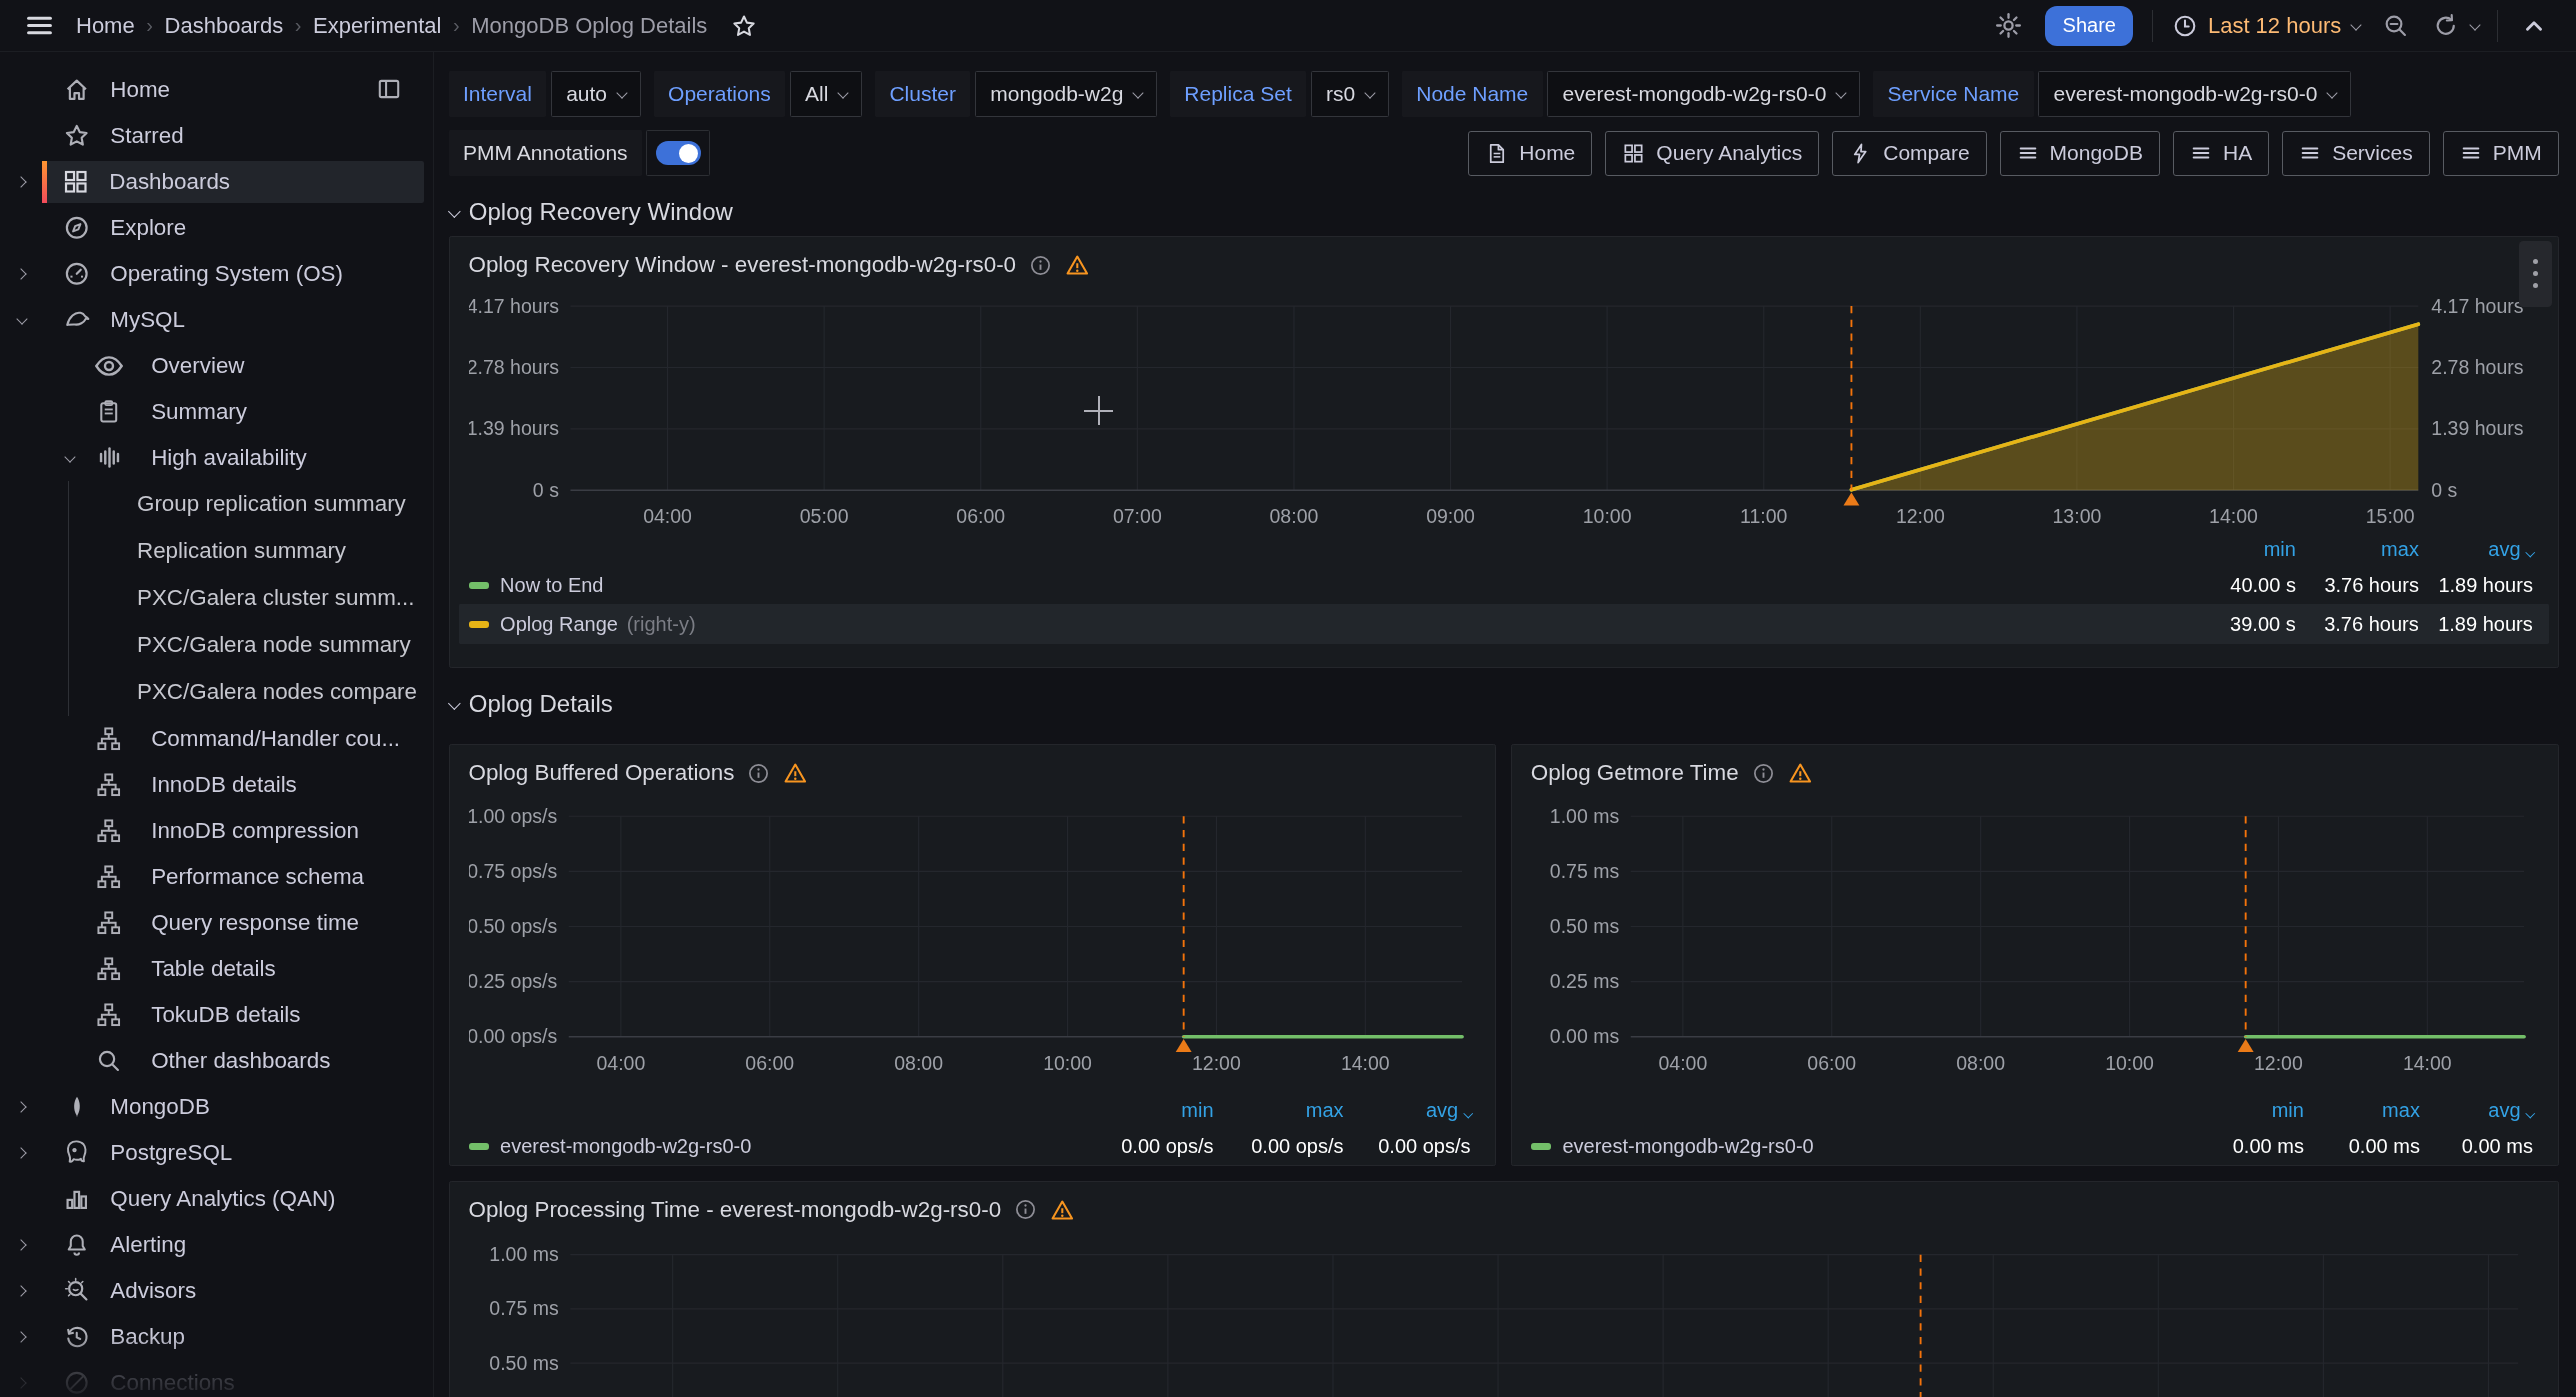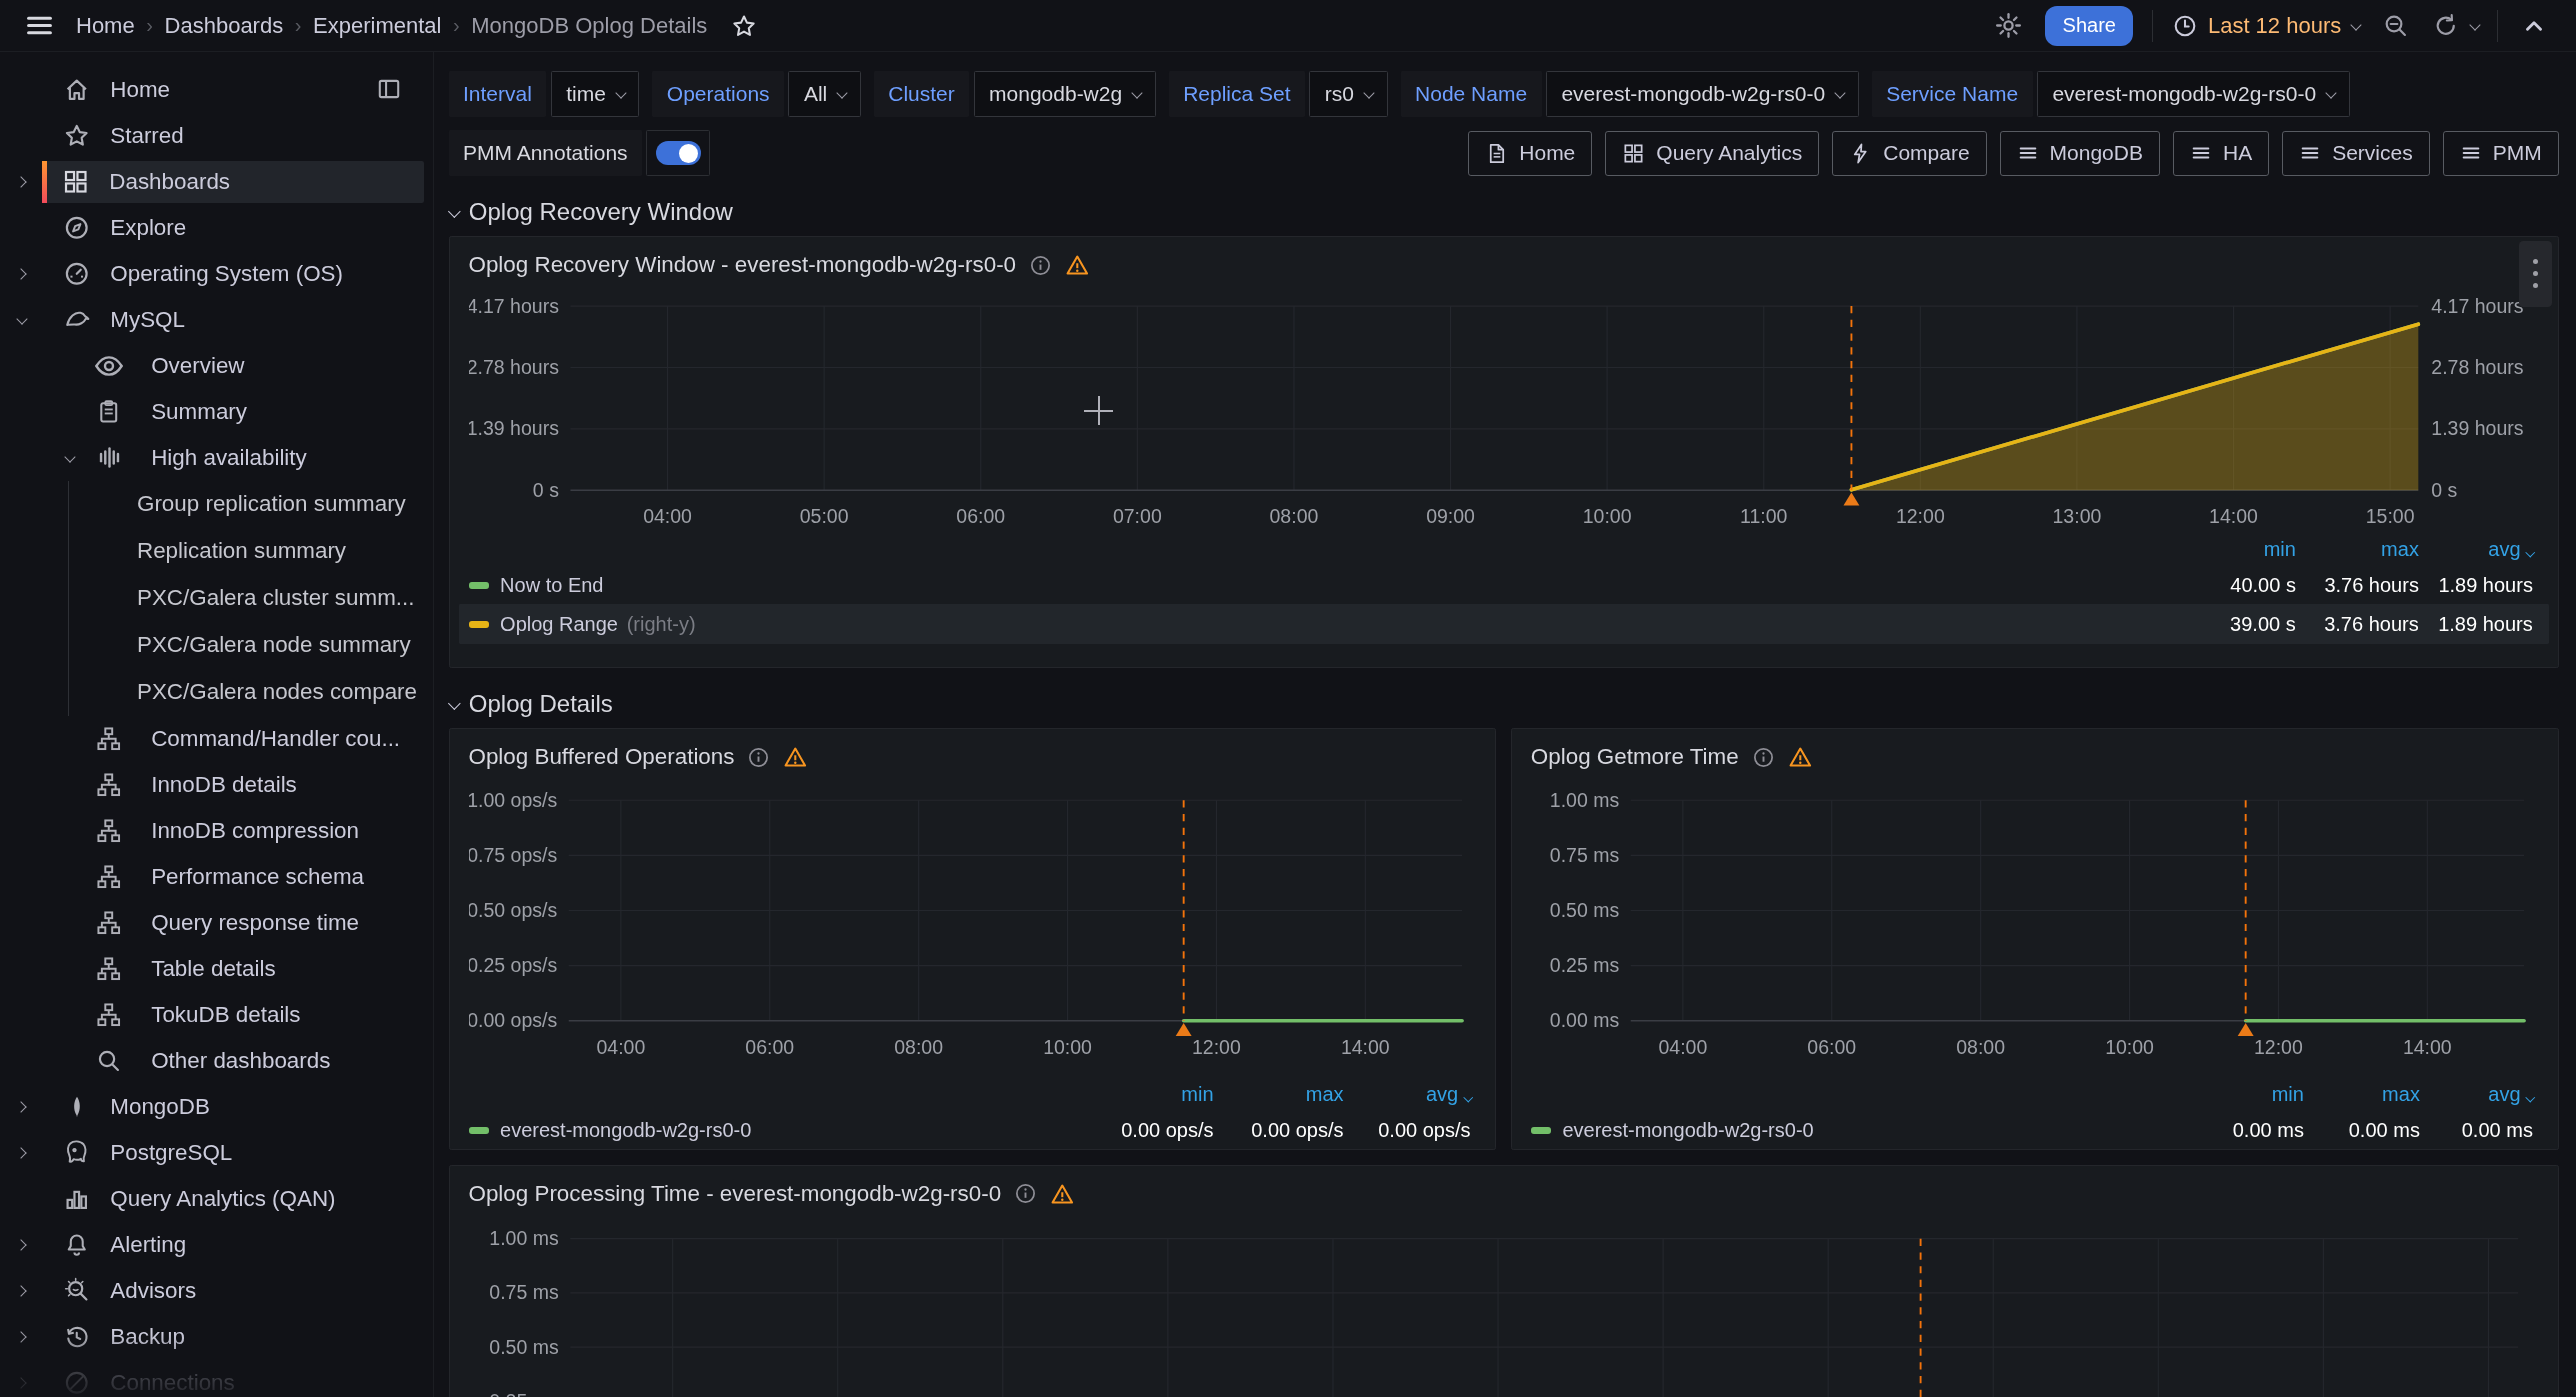--- a/index.html
+++ b/index.html
@@ -89,21 +89,21 @@
   .lg-col .cdown { width:6.5px; height:6.5px; margin-left:5.8px; }
   .lg-row { display:flex; align-items:center; height:38px; font-size:20px; padding-right:5.8px; }
   .lg-row.hl { background:#22262b; margin:0 -10px; padding:0 16px 0 10px; height:40px; border-radius:1.4px; }
   .sw { width:20px; height:7.2px; border-radius:2.9px; flex:none; margin-right:11.6px; }
   .lg-name { color:#ccccdc; cursor:pointer; }
   .lg-note { color:#7b7d85; margin-left:8.7px; }
   .lg-sp { flex:1; }
   .lg-val { width:123px; text-align:right; color:#ffffff; }
 
   .panes { display:flex; gap:14.5px; margin-top:10px; }
-  .pane-sm { width:1048px; height:422px; overflow:hidden; margin-top:0; }
+  .pane-sm { width:1048px; height:422px; overflow:hidden; margin-top:16px; }
 
   .crosshair { position:absolute; left:1084px; top:396px; width:29px; height:29px; pointer-events:none; }
   .crosshair::before { content:""; position:absolute; left:0; right:0; top:13.7px; height:1.9px; background:#b0b1b9; }
   .crosshair::after { content:""; position:absolute; top:0; bottom:0; left:13.7px; width:1.9px; background:#b0b1b9; }
 </style>
 </head>
 <body>
 
 <div class="topnav">
   <div class="tn-left">
@@ -559,21 +559,21 @@
     </div>
     <div class="side-fade"></div>
   </nav>
 
   <main class="main">
 
     <div class="filters">
       <div class="fgroup">
         <span class="flabel">Interval</span>
         <span class="fvalue">
-            <span>time</span>
+            <span>auto</span>
             <span class="cdown"></span>
           </span>
       </div>
       <div class="fgroup">
         <span class="flabel">Operations</span>
         <span class="fvalue">
             <span>All</span>
             <span class="cdown"></span>
           </span>
       </div>

